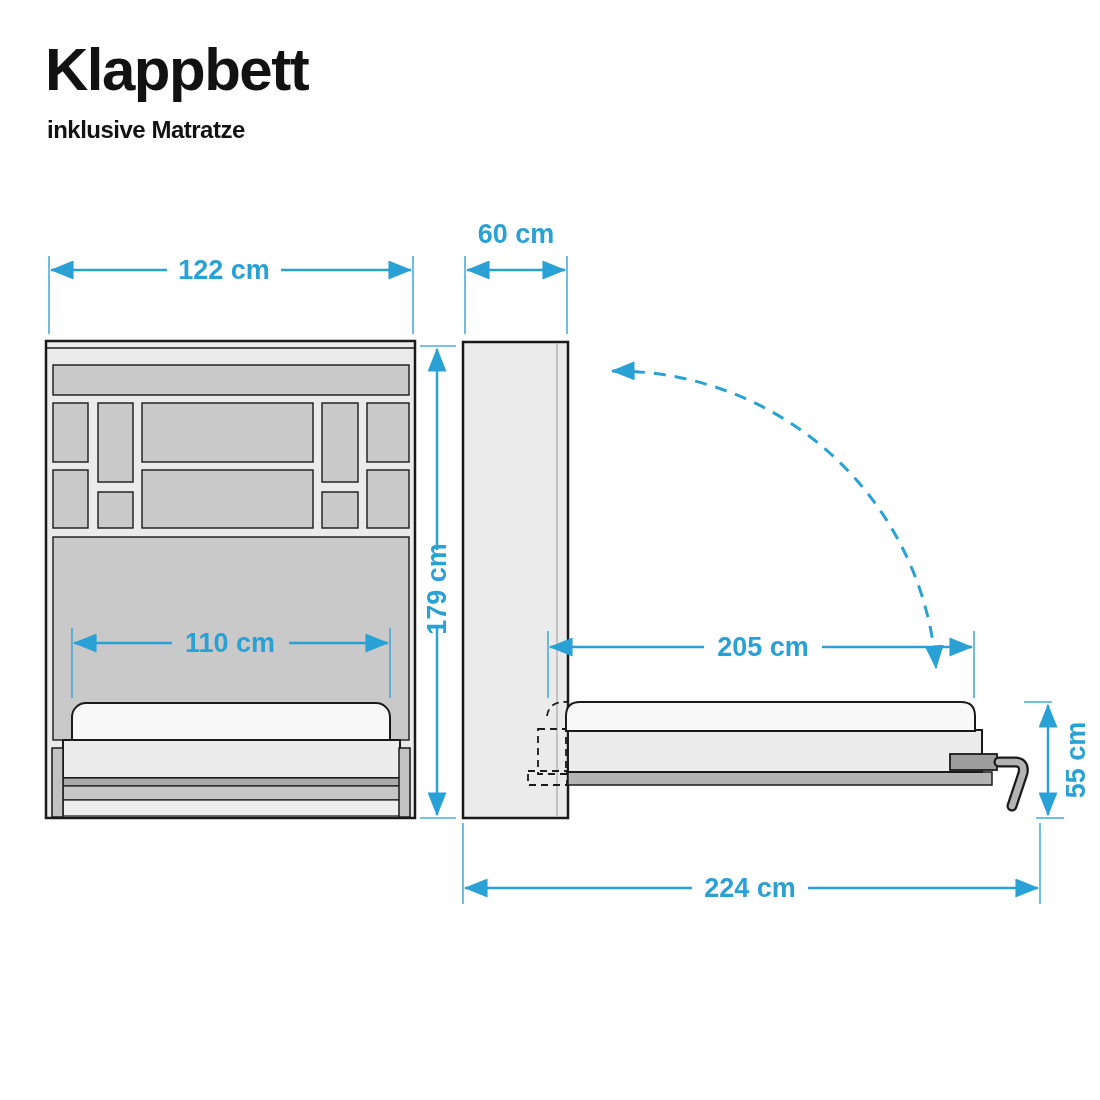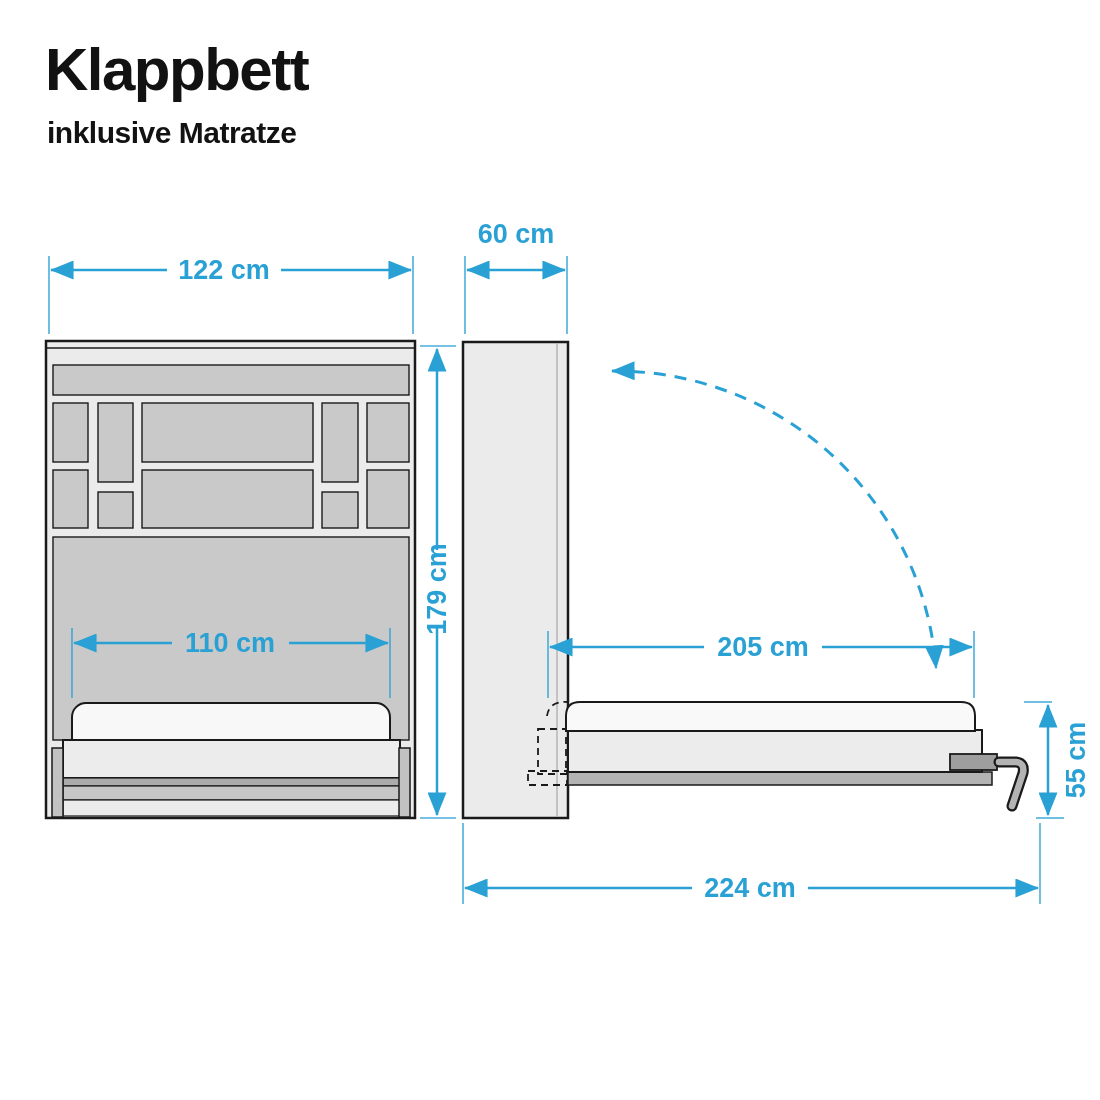--- a/index.html
+++ b/index.html
@@ -1,20 +1,20 @@
 <!DOCTYPE html>
 <html><head>
 <meta charset="utf-8">
 <style>
   html,body{margin:0;padding:0;background:#ffffff;}
   #stage{position:relative;width:1100px;height:1100px;background:#fff;overflow:hidden;
          font-family:"Liberation Sans",sans-serif;text-align:right;}
   .title{position:absolute;left:45px;top:40px;font-size:60px;line-height:1;
          font-weight:700;letter-spacing:-1.5px;color:#121212;margin:0;}
-  .subtitle{position:absolute;left:47px;top:118px;font-size:30px;line-height:1;
+  .subtitle{position:absolute;left:47px;top:118px;font-size:24px;line-height:1;
          font-weight:700;letter-spacing:-0.5px;color:#121212;margin:0;}
   svg{position:absolute;left:0;top:0;}
   .dimtxt{font-family:"Liberation Sans",sans-serif;font-size:27px;font-weight:700;fill:#2aa1d5;}
 </style>
 </head>
 <body>
 
 <div id="stage">
   <h1 class="title">Klappbett</h1>
   <div class="subtitle">inklusive Matratze</div>

